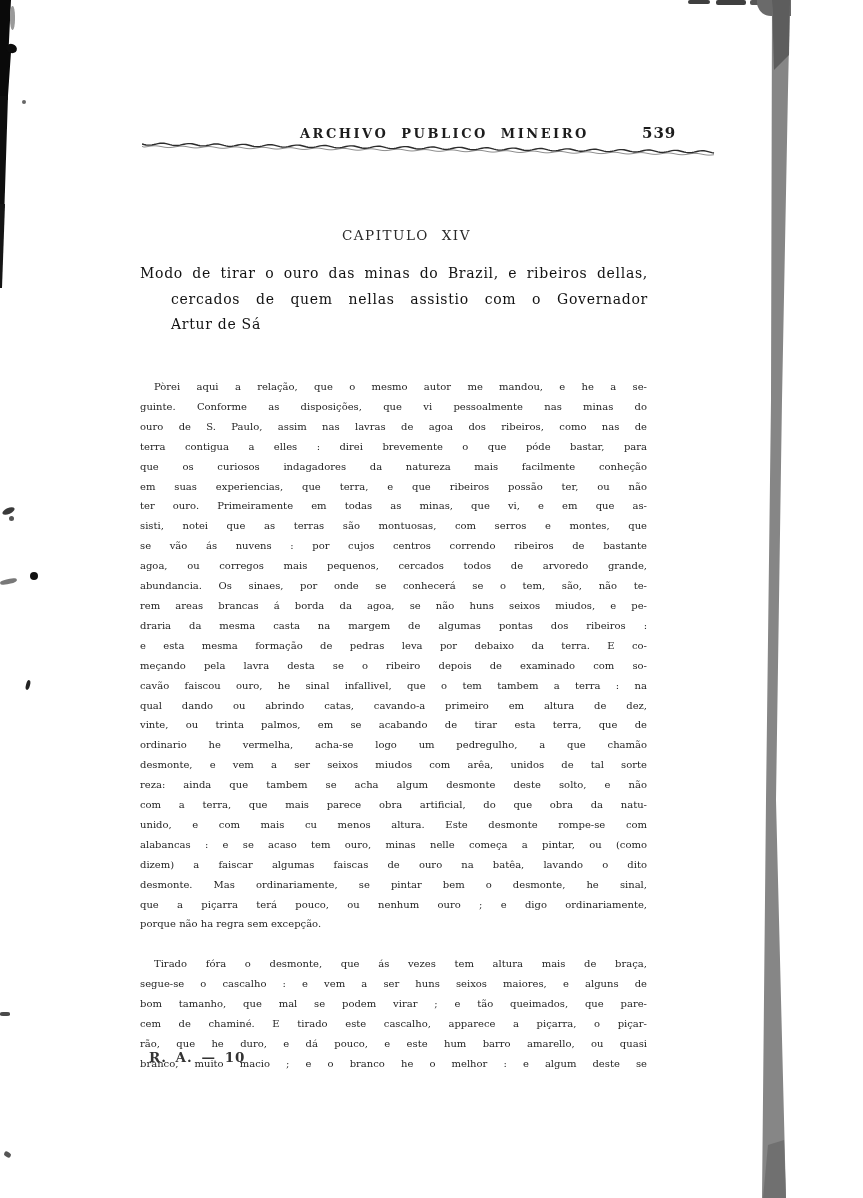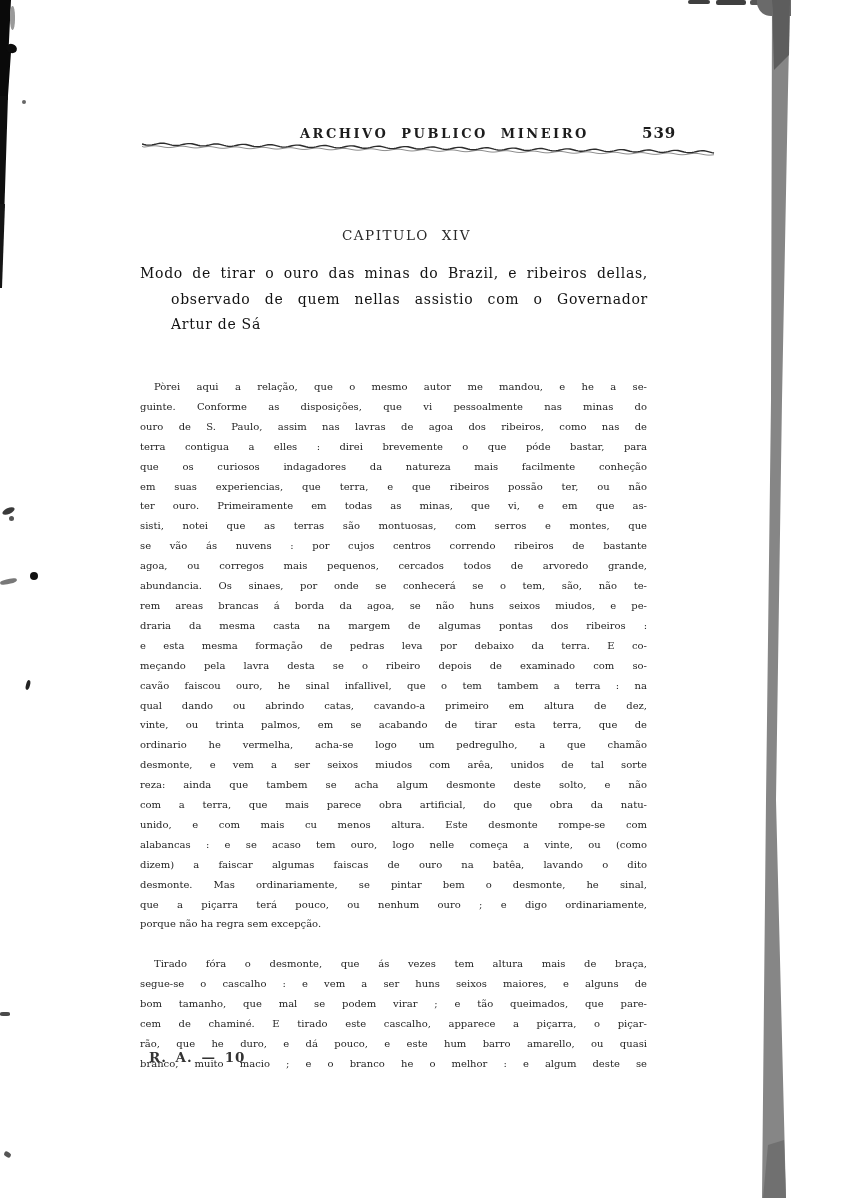--- a/index.html
+++ b/index.html
@@ -85,21 +85,21 @@
   <div class="page-number">539</div>
   <svg class="header-rule" width="578" height="18" viewBox="0 0 578 18">
     <path id="wavy1" fill="none" stroke="#2b2b2b" stroke-width="1.4" d="M0,3.00 L2,3.52 L4,3.94 L6,4.17 L8,4.17 L10,3.94 L12,3.55 L14,3.07 L16,2.62 L18,2.30 L20,2.18 L22,2.30 L24,2.63 L26,3.11 L28,3.64 L30,4.12 L32,4.46 L34,4.57 L36,4.46 L38,4.14 L40,3.69 L42,3.22 L44,2.82 L46,2.59 L48,2.59 L50,2.81 L52,3.23 L54,3.75 L56,4.27 L58,4.69 L60,4.92 L62,4.92 L64,4.70 L66,4.31 L68,3.83 L70,3.38 L72,3.06 L74,2.94 L76,3.05 L78,3.37 L80,3.85 L82,4.39 L84,4.87 L86,5.21 L88,5.33 L90,5.22 L92,4.90 L94,4.46 L96,3.98 L98,3.58 L100,3.35 L102,3.34 L104,3.56 L106,3.97 L108,4.49 L110,5.02 L112,5.44 L114,5.67 L116,5.68 L118,5.46 L120,5.07 L122,4.60 L124,4.15 L126,3.82 L128,3.69 L130,3.80 L132,4.12 L134,4.60 L136,5.13 L138,5.62 L140,5.96 L142,6.09 L144,5.98 L146,5.67 L148,5.22 L150,4.75 L152,4.34 L154,4.11 L156,4.09 L158,4.31 L160,4.72 L162,5.24 L164,5.76 L166,6.19 L168,6.43 L170,6.44 L172,6.23 L174,5.84 L176,5.36 L178,4.91 L180,4.58 L182,4.45 L184,4.55 L186,4.87 L188,5.35 L190,5.88 L192,6.37 L194,6.71 L196,6.84 L198,6.74 L200,6.43 L202,5.99 L204,5.51 L206,5.11 L208,4.87 L210,4.85 L212,5.06 L214,5.47 L216,5.98 L218,6.51 L220,6.94 L222,7.18 L224,7.20 L226,6.99 L228,6.60 L230,6.13 L232,5.67 L234,5.34 L236,5.21 L238,5.30 L240,5.62 L242,6.09 L244,6.63 L246,7.12 L248,7.46 L250,7.60 L252,7.50 L254,7.19 L256,6.75 L258,6.27 L260,5.87 L262,5.62 L264,5.60 L266,5.81 L268,6.21 L270,6.73 L272,7.26 L274,7.69 L276,7.93 L278,7.95 L280,7.75 L282,7.36 L284,6.89 L286,6.44 L288,6.10 L290,5.96 L292,6.06 L294,6.37 L296,6.84 L298,7.37 L300,7.86 L302,8.21 L304,8.35 L306,8.26 L308,7.95 L310,7.51 L312,7.04 L314,6.63 L316,6.38 L318,6.36 L320,6.56 L322,6.96 L324,7.48 L326,8.00 L328,8.44 L330,8.69 L332,8.71 L334,8.51 L336,8.13 L338,7.66 L340,7.20 L342,6.86 L344,6.72 L346,6.81 L348,7.12 L350,7.58 L352,8.12 L354,8.61 L356,8.96 L358,9.11 L360,9.02 L362,8.72 L364,8.28 L366,7.80 L368,7.39 L370,7.14 L372,7.11 L374,7.31 L376,7.71 L378,8.22 L380,8.75 L382,9.19 L384,9.44 L386,9.47 L388,9.27 L390,8.89 L392,8.42 L394,7.96 L396,7.62 L398,7.47 L400,7.56 L402,7.87 L404,8.33 L406,8.87 L408,9.36 L410,9.72 L412,9.86 L414,9.78 L416,9.48 L418,9.04 L420,8.56 L422,8.15 L424,7.90 L426,7.86 L428,8.06 L430,8.46 L432,8.97 L434,9.50 L436,9.93 L438,10.19 L440,10.23 L442,10.03 L444,9.66 L446,9.18 L448,8.73 L450,8.38 L452,8.23 L454,8.31 L456,8.61 L458,9.08 L460,9.61 L462,10.11 L464,10.47 L466,10.62 L468,10.53 L470,10.24 L472,9.81 L474,9.33 L476,8.91 L478,8.66 L480,8.62 L482,8.81 L484,9.20 L486,9.72 L488,10.24 L490,10.68 L492,10.95 L494,10.98 L496,10.79 L498,10.42 L500,9.95 L502,9.49 L504,9.14 L506,8.99 L508,9.06 L510,9.36 L512,9.82 L514,10.36 L516,10.86 L518,11.22 L520,11.37 L522,11.29 L524,11.00 L526,10.57 L528,10.09 L530,9.68 L532,9.42 L534,9.37 L536,9.56 L538,9.95 L540,10.46 L542,10.99 L544,11.43 L546,11.70 L548,11.74 L550,11.55 L552,11.18 L554,10.71 L556,10.25 L558,9.90 L560,9.74 L562,9.82 L564,10.11 L566,10.57 L568,11.10 L570,11.60 L572,11.97"></path>
     <path id="wavy2" fill="none" stroke="#555" stroke-width="0.9" opacity="0.75" d="M0,5.40 L2,6.09 L4,5.85 L6,5.52 L8,5.19 L10,4.92 L12,4.79 L14,4.82 L16,5.02 L18,5.34 L20,5.73 L22,6.11 L24,6.41 L26,6.56 L28,6.54 L30,6.36 L32,6.07 L34,5.73 L36,5.42 L38,5.21 L40,5.16 L42,5.27 L44,5.54 L46,5.91 L48,6.31 L50,6.65 L52,6.88 L54,6.95 L56,6.85 L58,6.61 L60,6.28 L62,5.95 L64,5.68 L66,5.54 L68,5.57 L70,5.77 L72,6.09 L74,6.48 L76,6.86 L78,7.16 L80,7.31 L82,7.30 L84,7.12 L86,6.83 L88,6.49 L90,6.18 L92,5.97 L94,5.91 L96,6.03 L98,6.29 L100,6.66 L102,7.05 L104,7.40 L106,7.63 L108,7.71 L110,7.61 L112,7.37 L114,7.04 L116,6.71 L118,6.44 L120,6.30 L122,6.33 L124,6.52 L126,6.84 L128,7.23 L130,7.61 L132,7.91 L134,8.07 L136,8.06 L138,7.88 L140,7.59 L142,7.25 L144,6.94 L146,6.73 L148,6.67 L150,6.78 L152,7.04 L154,7.41 L156,7.80 L158,8.15 L160,8.39 L162,8.46 L164,8.37 L166,8.13 L168,7.81 L170,7.47 L172,7.20 L174,7.06 L176,7.08 L178,7.27 L180,7.59 L182,7.98 L184,8.36 L186,8.66 L188,8.82 L190,8.81 L192,8.64 L194,8.36 L196,8.02 L198,7.70 L200,7.49 L202,7.43 L204,7.53 L206,7.79 L208,8.16 L210,8.55 L212,8.90 L214,9.14 L216,9.22 L218,9.13 L220,8.89 L222,8.57 L224,8.23 L226,7.96 L228,7.81 L230,7.83 L232,8.02 L234,8.34 L236,8.73 L238,9.11 L240,9.41 L242,9.58 L244,9.57 L246,9.40 L248,9.12 L250,8.78 L252,8.46 L254,8.25 L256,8.18 L258,8.28 L260,8.54 L262,8.90 L264,9.30 L266,9.65 L268,9.89 L270,9.97 L272,9.88 L274,9.65 L276,9.33 L278,8.99 L280,8.72 L282,8.57 L284,8.59 L286,8.77 L288,9.09 L290,9.48 L292,9.86 L294,10.17 L296,10.33 L298,10.33 L300,10.16 L302,9.88 L304,9.54 L306,9.22 L308,9.01 L310,8.94 L312,9.04 L314,9.29 L316,9.65 L318,10.05 L320,10.40 L322,10.64 L324,10.73 L326,10.64 L328,10.41 L330,10.09 L332,9.75 L334,9.48 L336,9.33 L338,9.34 L340,9.52 L342,9.84 L344,10.23 L346,10.61 L348,10.92 L350,11.09 L352,11.09 L354,10.92 L356,10.64 L358,10.30 L360,9.98 L362,9.76 L364,9.69 L366,9.79 L368,10.04 L370,10.40 L372,10.80 L374,11.15 L376,11.40 L378,11.48 L380,11.40 L382,11.17 L384,10.85 L386,10.52 L388,10.24 L390,10.09 L392,10.10 L394,10.27 L396,10.59 L398,10.97 L400,11.36 L402,11.67 L404,11.84 L406,11.84 L408,11.68 L410,11.40 L412,11.06 L414,10.75 L416,10.52 L418,10.45 L420,10.54 L422,10.79 L424,11.15 L426,11.55 L428,11.90 L430,12.15 L432,12.24 L434,12.16 L436,11.93 L438,11.62 L440,11.28 L442,11.00 L444,10.84 L446,10.85 L448,11.03 L450,11.34 L452,11.72 L454,12.11 L456,12.42 L458,12.59 L460,12.60 L462,12.44 L464,12.16 L466,11.82 L468,11.51 L470,11.28 L472,11.20 L474,11.29 L476,11.54 L478,11.90 L480,12.30 L482,12.65 L484,12.90 L486,13.00 L488,12.92 L490,12.70 L492,12.38 L494,12.04 L496,11.76 L498,11.60 L500,11.60 L502,11.78 L504,12.09 L506,12.47 L508,12.86 L510,13.17 L512,13.35 L514,13.36 L516,13.20 L518,12.92 L520,12.59 L522,12.27 L524,12.04 L526,11.96 L528,12.05 L530,12.29 L532,12.65 L534,13.04 L536,13.40 L538,13.66 L540,13.75 L542,13.68 L544,13.46 L546,13.14 L548,12.80 L550,12.52 L552,12.36 L554,12.36 L556,12.53 L558,12.84 L560,13.22 L562,13.61 L564,13.92 L566,14.10 L568,14.11 L570,13.96 L572,13.69"></path>
   </svg>
 
   <div class="chapter-title">CAPITULO XIV</div>
 
   <div class="section-heading">
     <div class="h-line">Modo de tirar o ouro das minas do Brazil, e ribeiros dellas,</div>
-    <div class="h-line h-indent">observado de quem nellas assistio com o Governador</div>
+    <div class="h-line h-indent">cercados de quem nellas assistio com o Governador</div>
     <div class="h-line h-indent no-just">Artur de Sá</div>
   </div>
 
   <div class="para" style="top:356px">
       <div class="line indent">Pòrei aqui a relação, que o mesmo autor me mandou, e he a se-</div>
       <div class="line">guinte. Conforme as disposições, que vi pessoalmente nas minas do</div>
       <div class="line">ouro de S. Paulo, assim nas lavras de agoa dos ribeiros, como nas de</div>
       <div class="line">terra contigua a elles : direi brevemente o que póde bastar, para</div>
       <div class="line">que os curiosos indagadores da natureza mais facilmente conheção</div>
       <div class="line">em suas experiencias, que terra, e que ribeiros possão ter, ou não</div>
@@ -113,21 +113,21 @@
       <div class="line">e esta mesma formação de pedras leva por debaixo da terra. E co-</div>
       <div class="line">meçando pela lavra desta se o ribeiro depois de examinado com so-</div>
       <div class="line">cavão faiscou ouro, he sinal infallivel, que o tem tambem a terra : na</div>
       <div class="line">qual dando ou abrindo catas, cavando-a primeiro em altura de dez,</div>
       <div class="line">vinte, ou trinta palmos, em se acabando de tirar esta terra, que de</div>
       <div class="line">ordinario he vermelha, acha-se logo um pedregulho, a que chamão</div>
       <div class="line">desmonte, e vem a ser seixos miudos com arêa, unidos de tal sorte</div>
       <div class="line">reza: ainda que tambem se acha algum desmonte deste solto, e não</div>
       <div class="line">com a terra, que mais parece obra artificial, do que obra da natu-</div>
       <div class="line">unido, e com mais cu menos altura. Este desmonte rompe-se com</div>
-      <div class="line">alabancas : e se acaso tem ouro, logo nelle começa a vinte, ou (como</div>
+      <div class="line">alabancas : e se acaso tem ouro, minas nelle começa a pintar, ou (como</div>
       <div class="line">dizem) a faiscar algumas faiscas de ouro na batêa, lavando o dito</div>
       <div class="line">desmonte. Mas ordinariamente, se pintar bem o desmonte, he sinal,</div>
       <div class="line">que a piçarra terá pouco, ou nenhum ouro ; e digo ordinariamente,</div>
       <div class="line no-just">porque não ha regra sem excepção.</div>
     </div>
   <div class="para" style="top:933px">
       <div class="line indent">Tirado fóra o desmonte, que ás vezes tem altura mais de braça,</div>
       <div class="line">segue-se o cascalho : e vem a ser huns seixos maiores, e alguns de</div>
       <div class="line">bom tamanho, que mal se podem virar ; e tão queimados, que pare-</div>
       <div class="line">cem de chaminé. E tirado este cascalho, apparece a piçarra, o piçar-</div>

